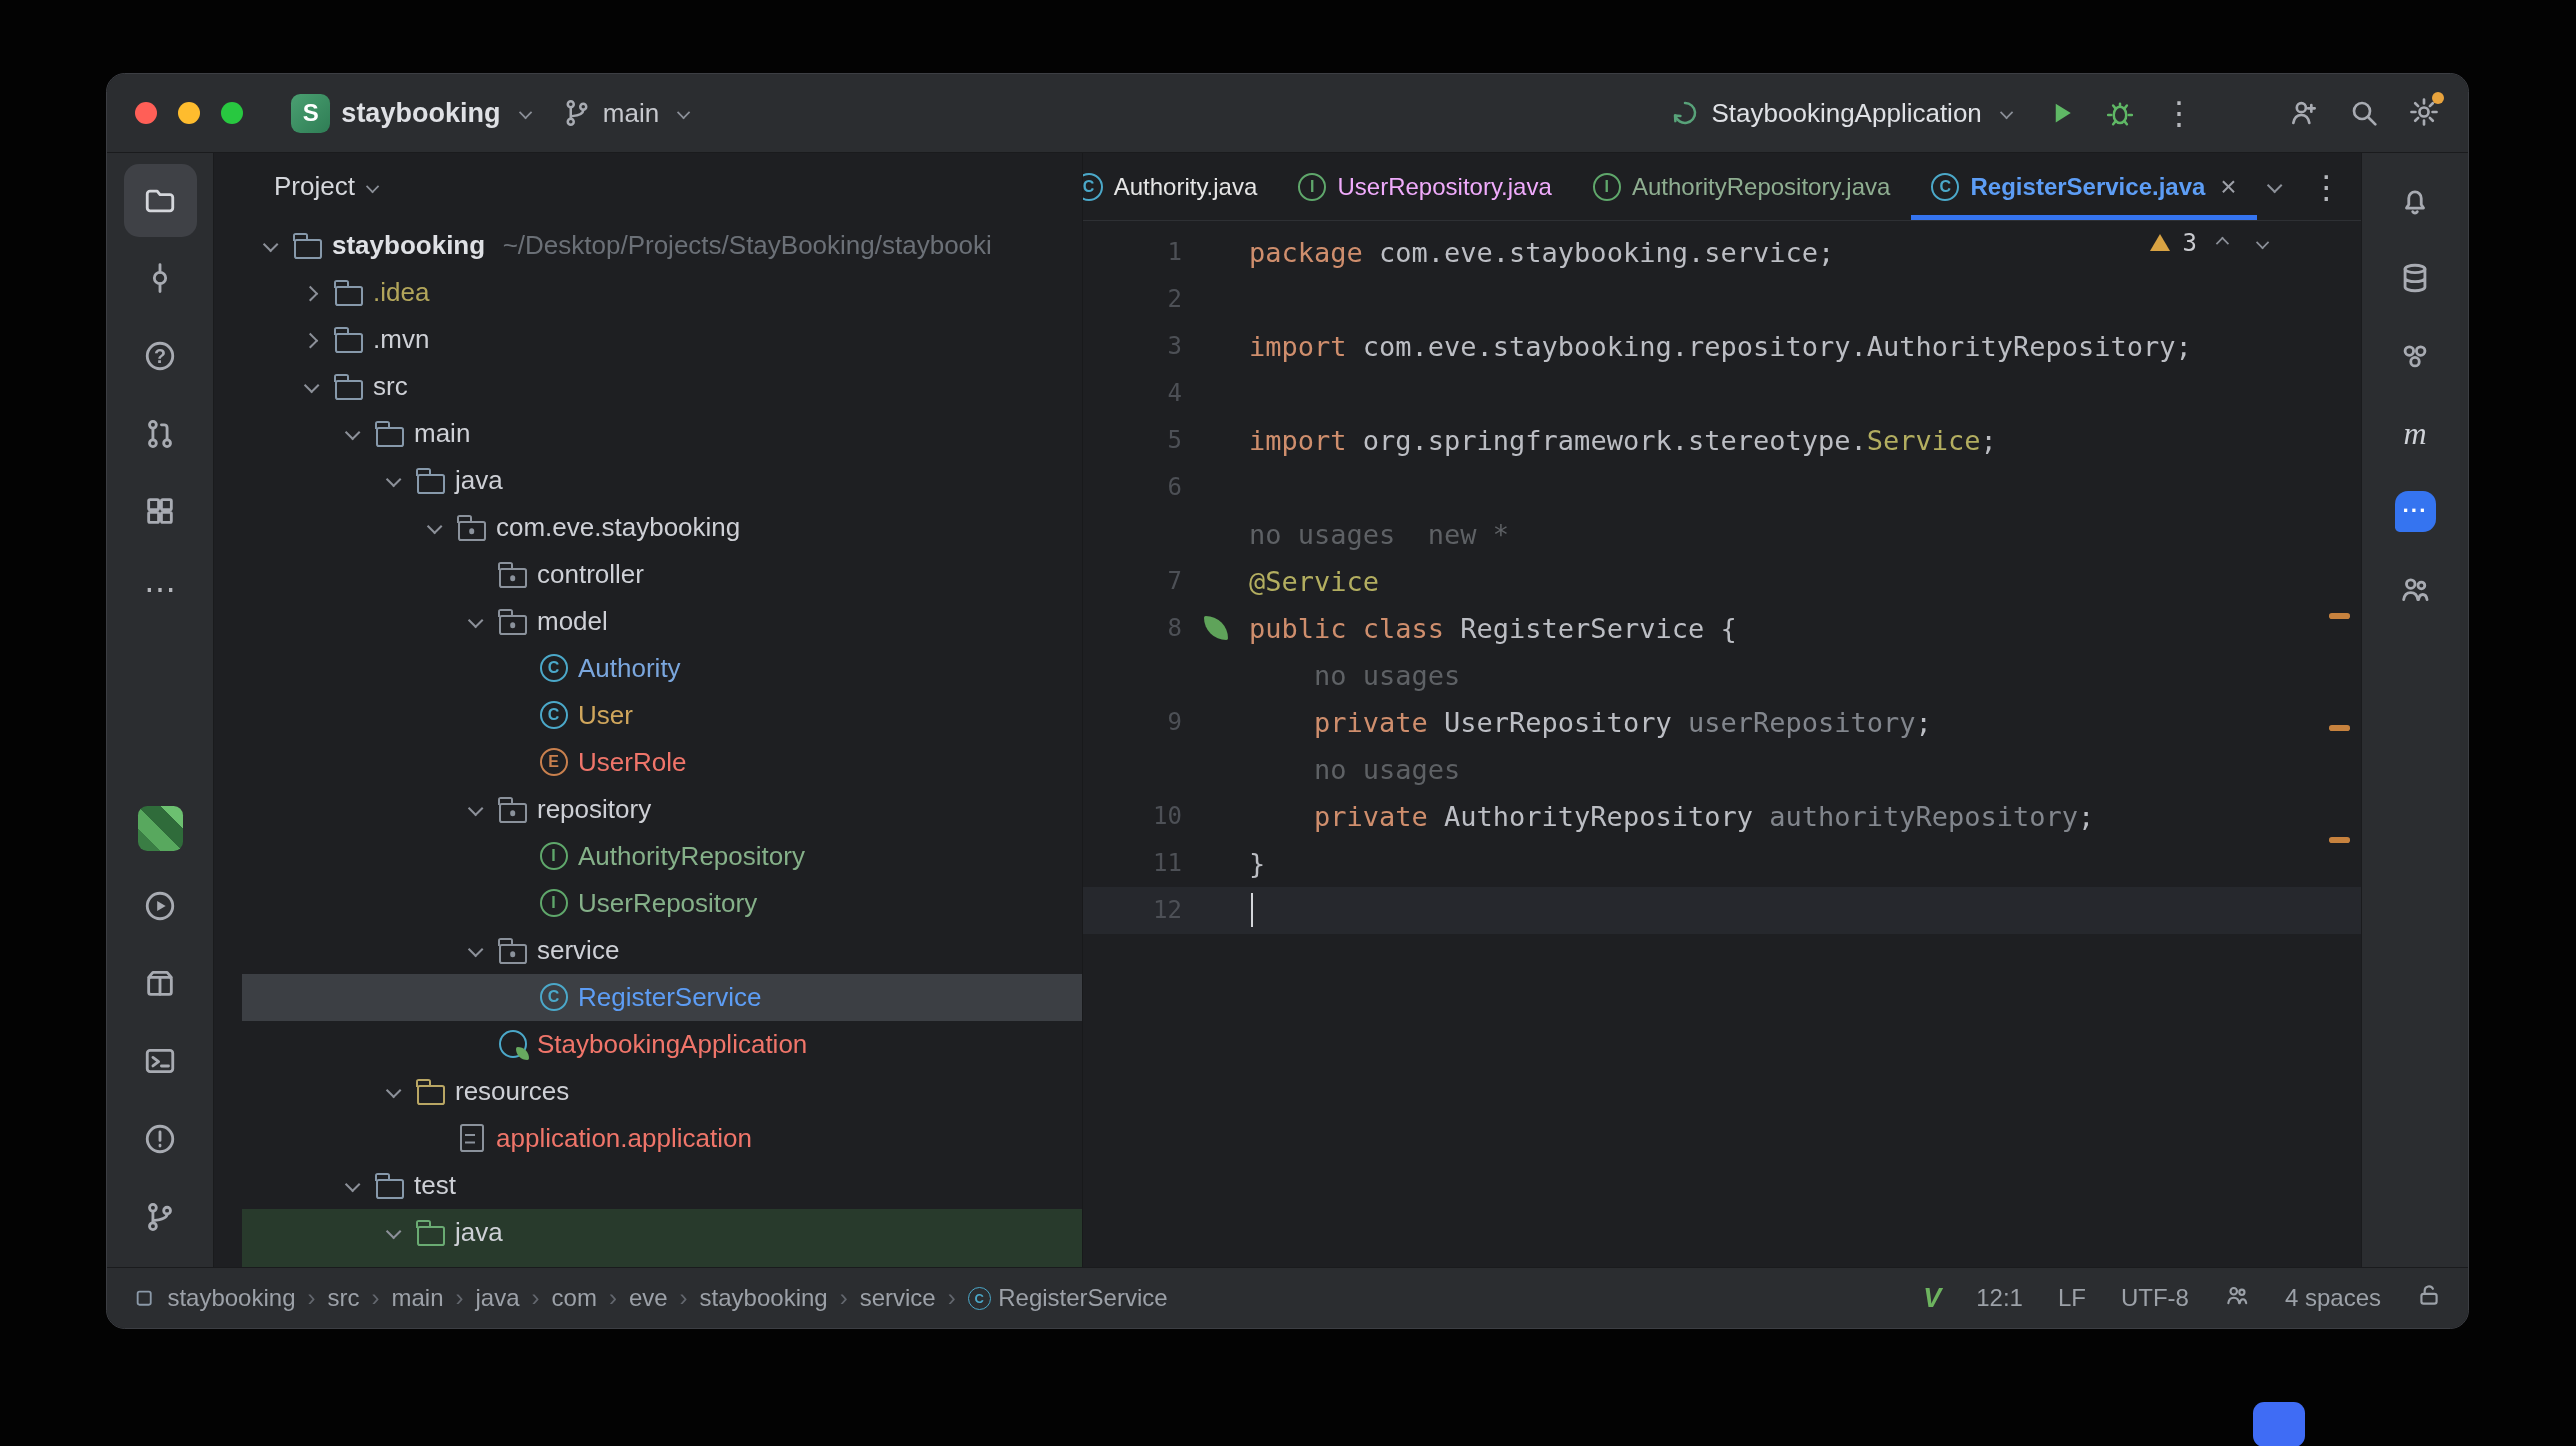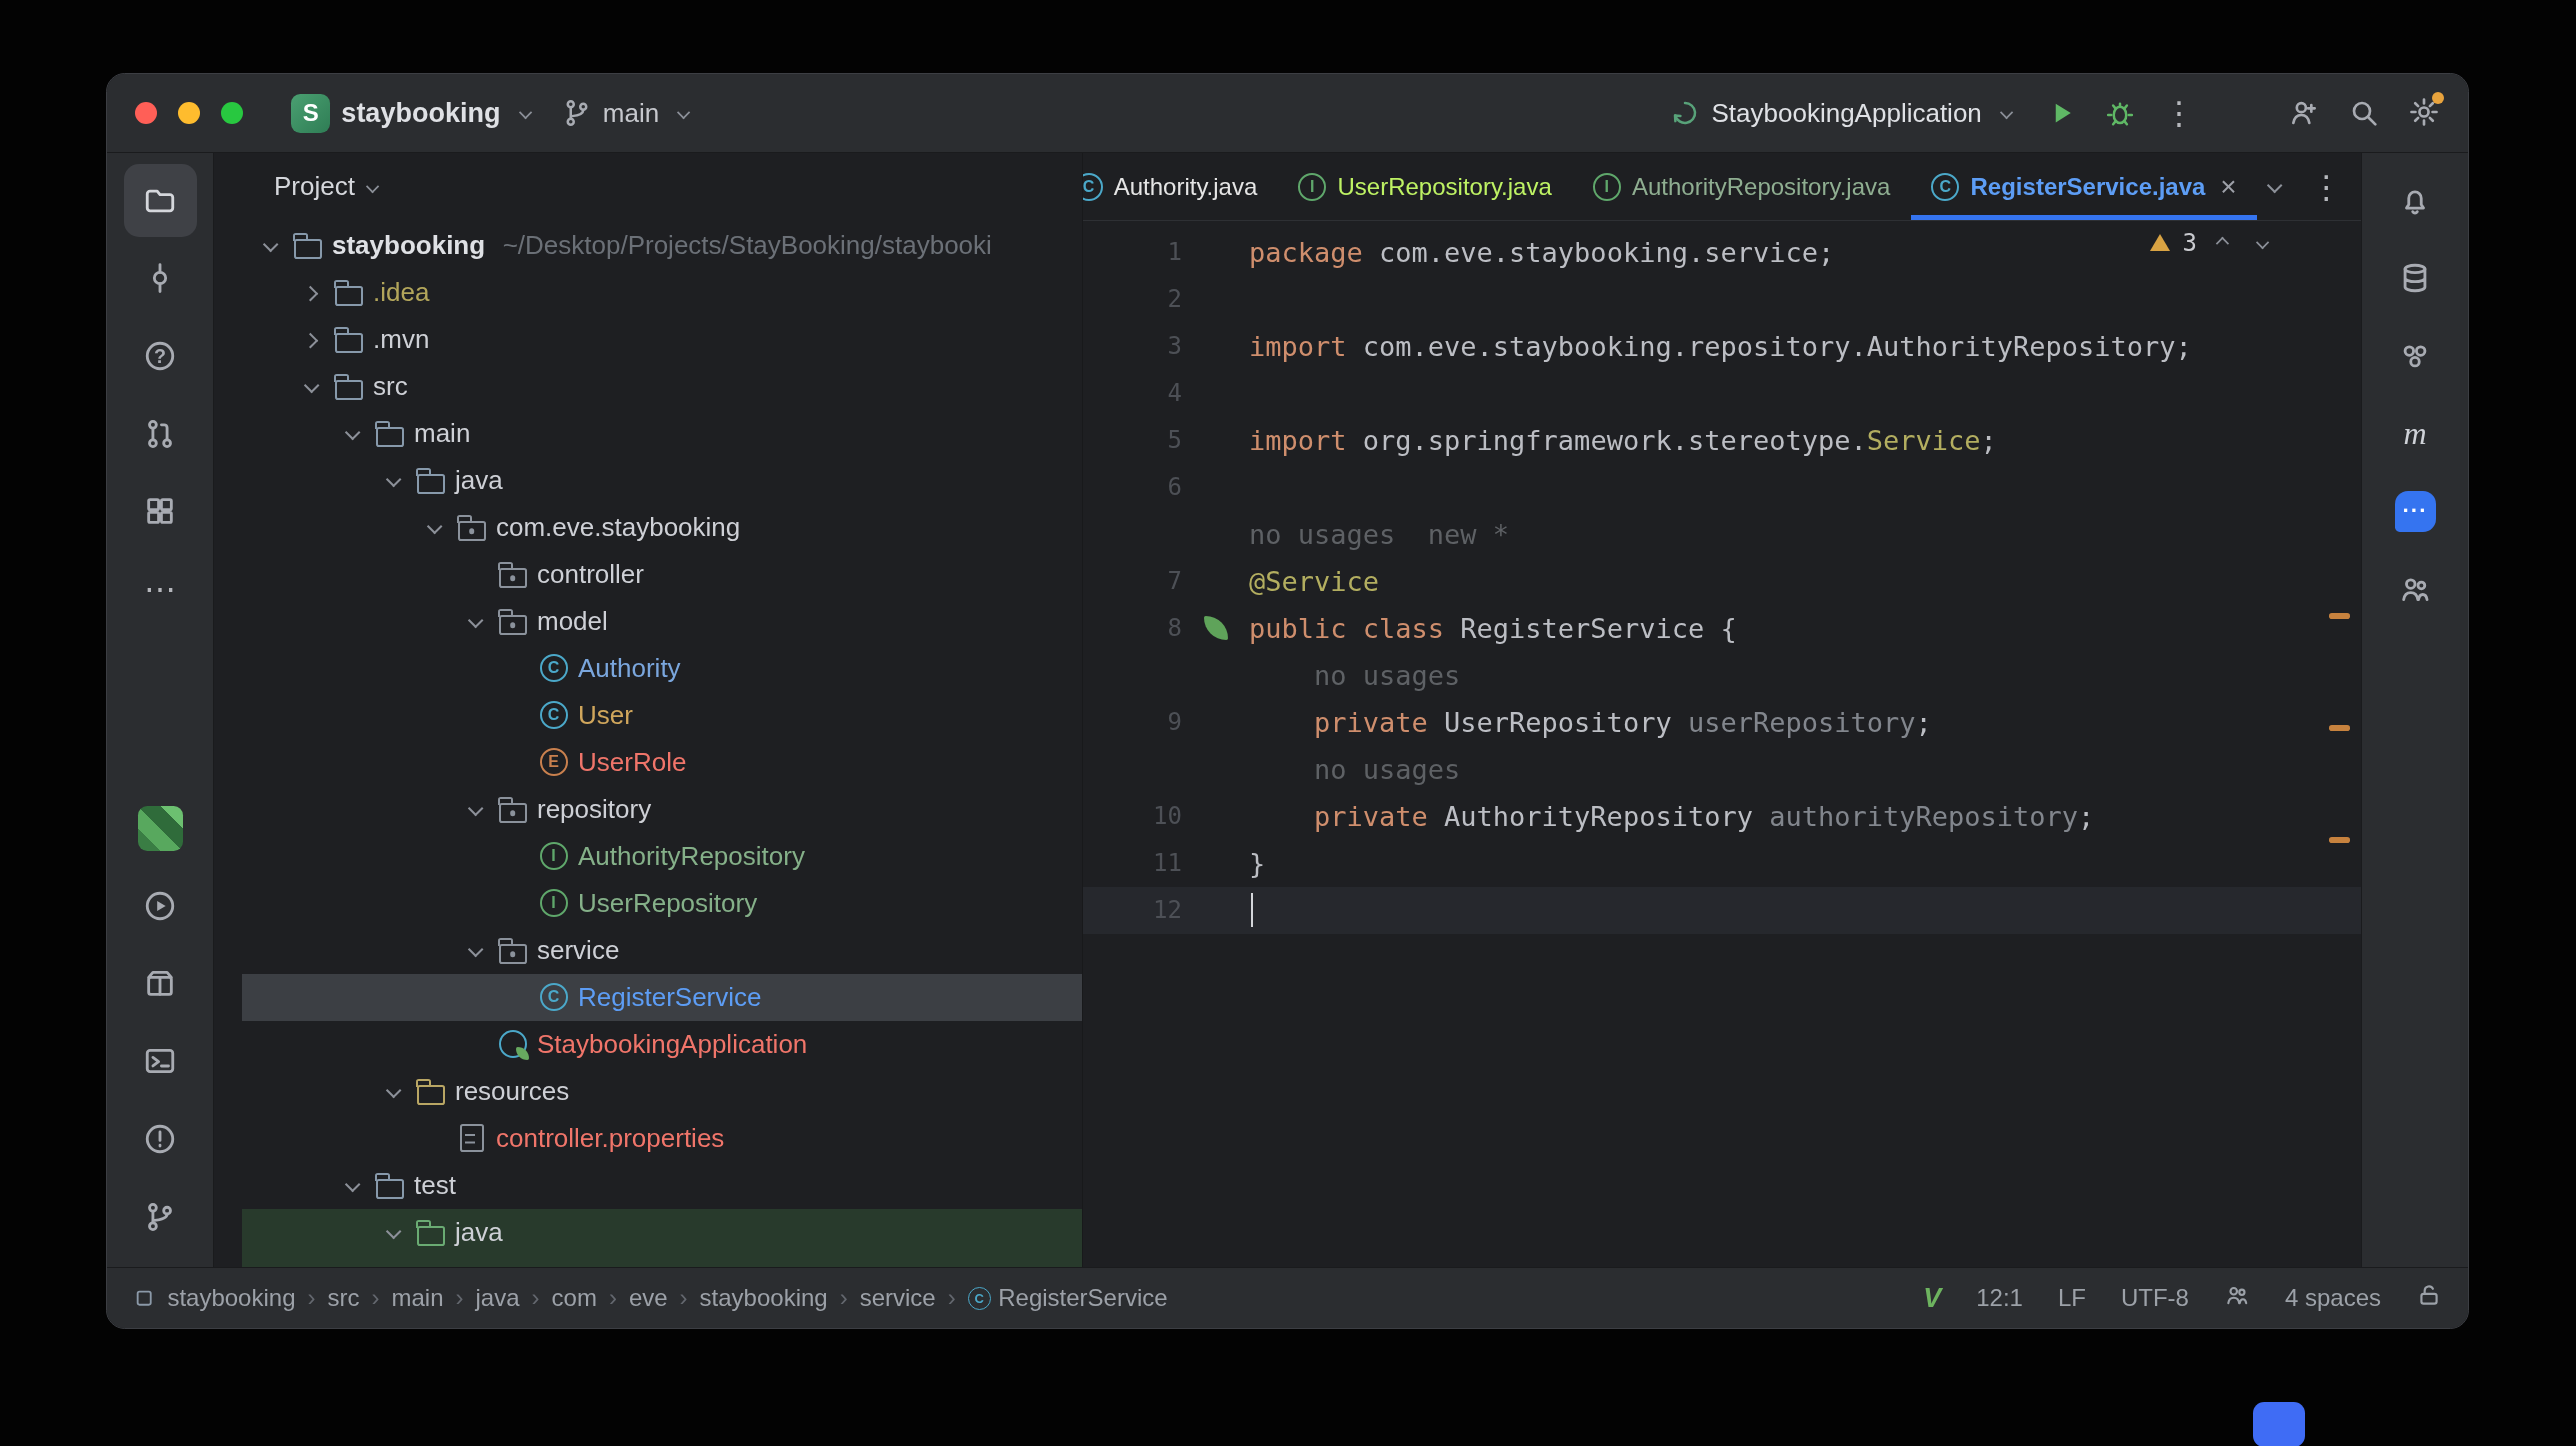--- a/index.html
+++ b/index.html
@@ -446,21 +446,21 @@
               </span>
               <span class="tlabel">resources</span>
               <span class="tpath"></span>
             </div>
 
             <div class="trow" style="--l: 4;">
               <span class="chev none"></span>
               <span class="tico">
                 <span class="ic ic-props"></span>
               </span>
-              <span class="tlabel" style="color: rgb(240, 117, 106);">controller.properties</span>
+              <span class="tlabel" style="color: rgb(240, 117, 106);">application.application</span>
               <span class="tpath"></span>
             </div>
 
             <div class="trow" style="--l: 2;">
               <span class="chev down"></span>
               <span class="tico">
                 <span class="ic ic-folder"></span>
               </span>
               <span class="tlabel">test</span>
               <span class="tpath"></span>
@@ -491,21 +491,21 @@
         <div class="tabbar">
 
             <div class="tab clipped">
               <span class="ic ic-class">C</span>
               <span class="tab-label" style="color: #e5e5e5;">Authority.java</span>
 
             </div>
 
             <div class="tab">
               <span class="ic ic-iface">I</span>
-              <span class="tab-label" style="color: #bef264;">UserRepository.java</span>
+              <span class="tab-label" style="color: #f0abfc;">UserRepository.java</span>
 
             </div>
 
             <div class="tab">
               <span class="ic ic-iface">I</span>
               <span class="tab-label" style="color: rgb(143, 174, 145);">AuthorityRepository.java</span>
 
             </div>
 
             <div class="tab active">

